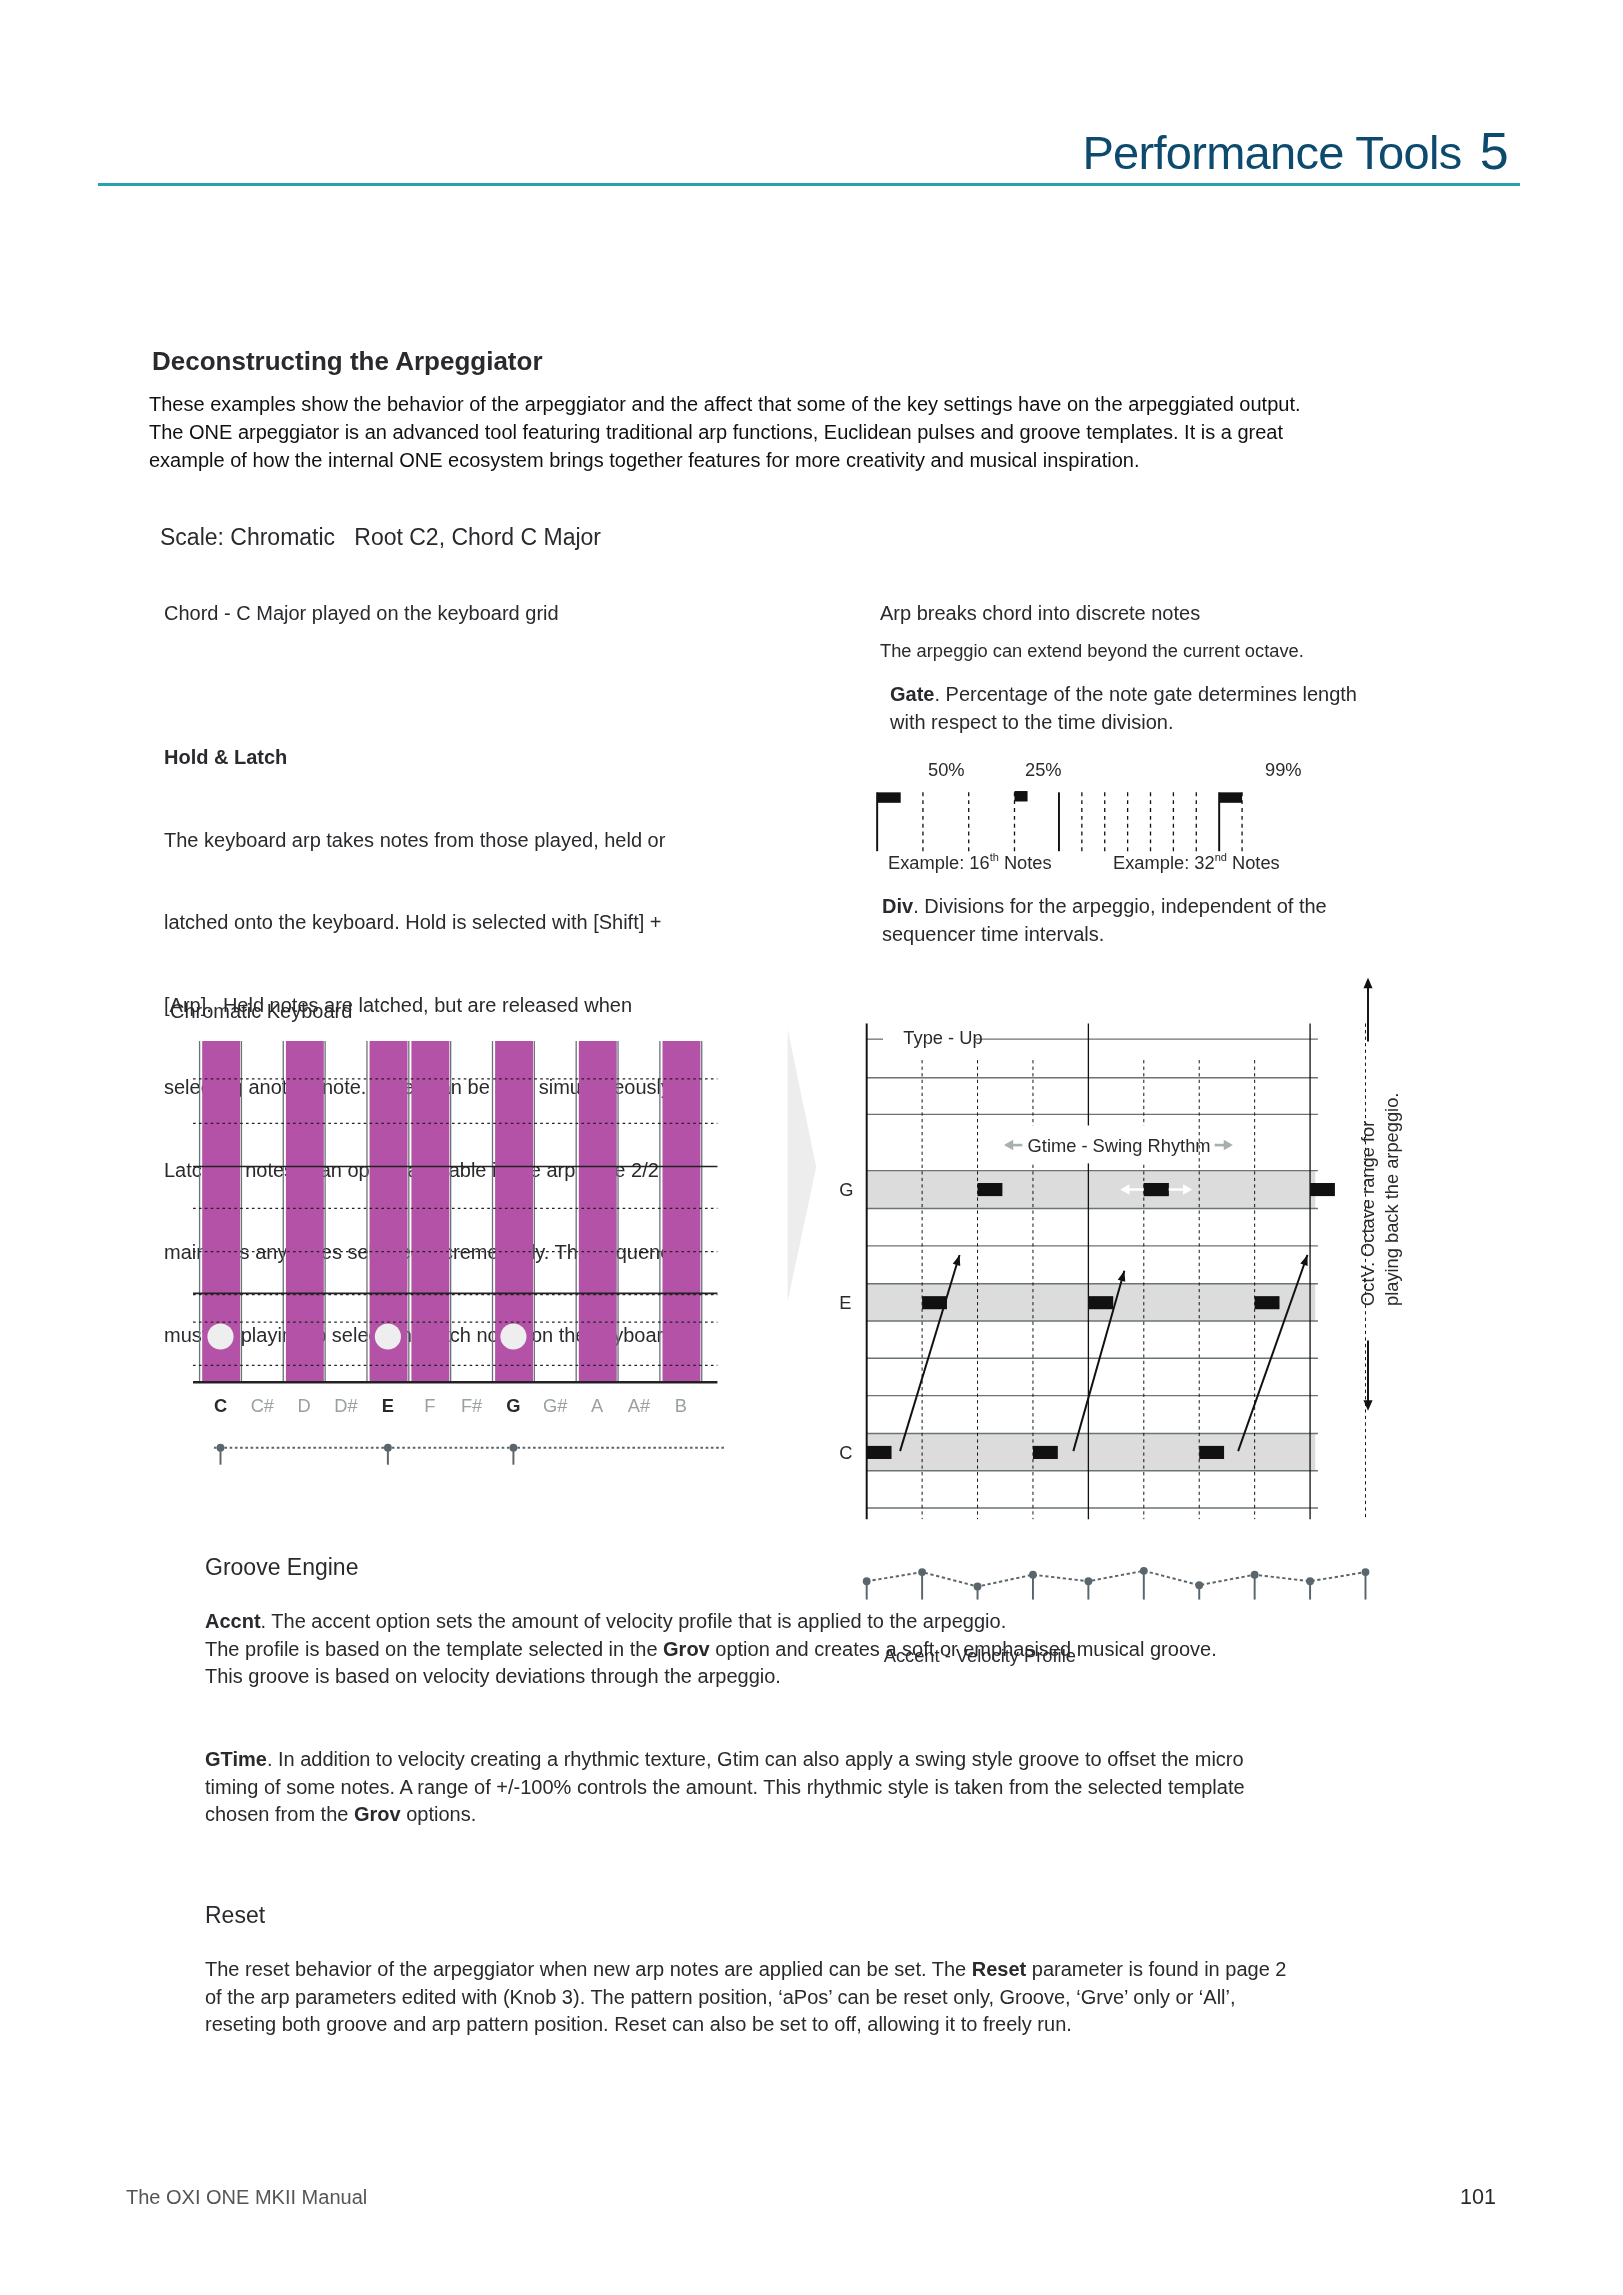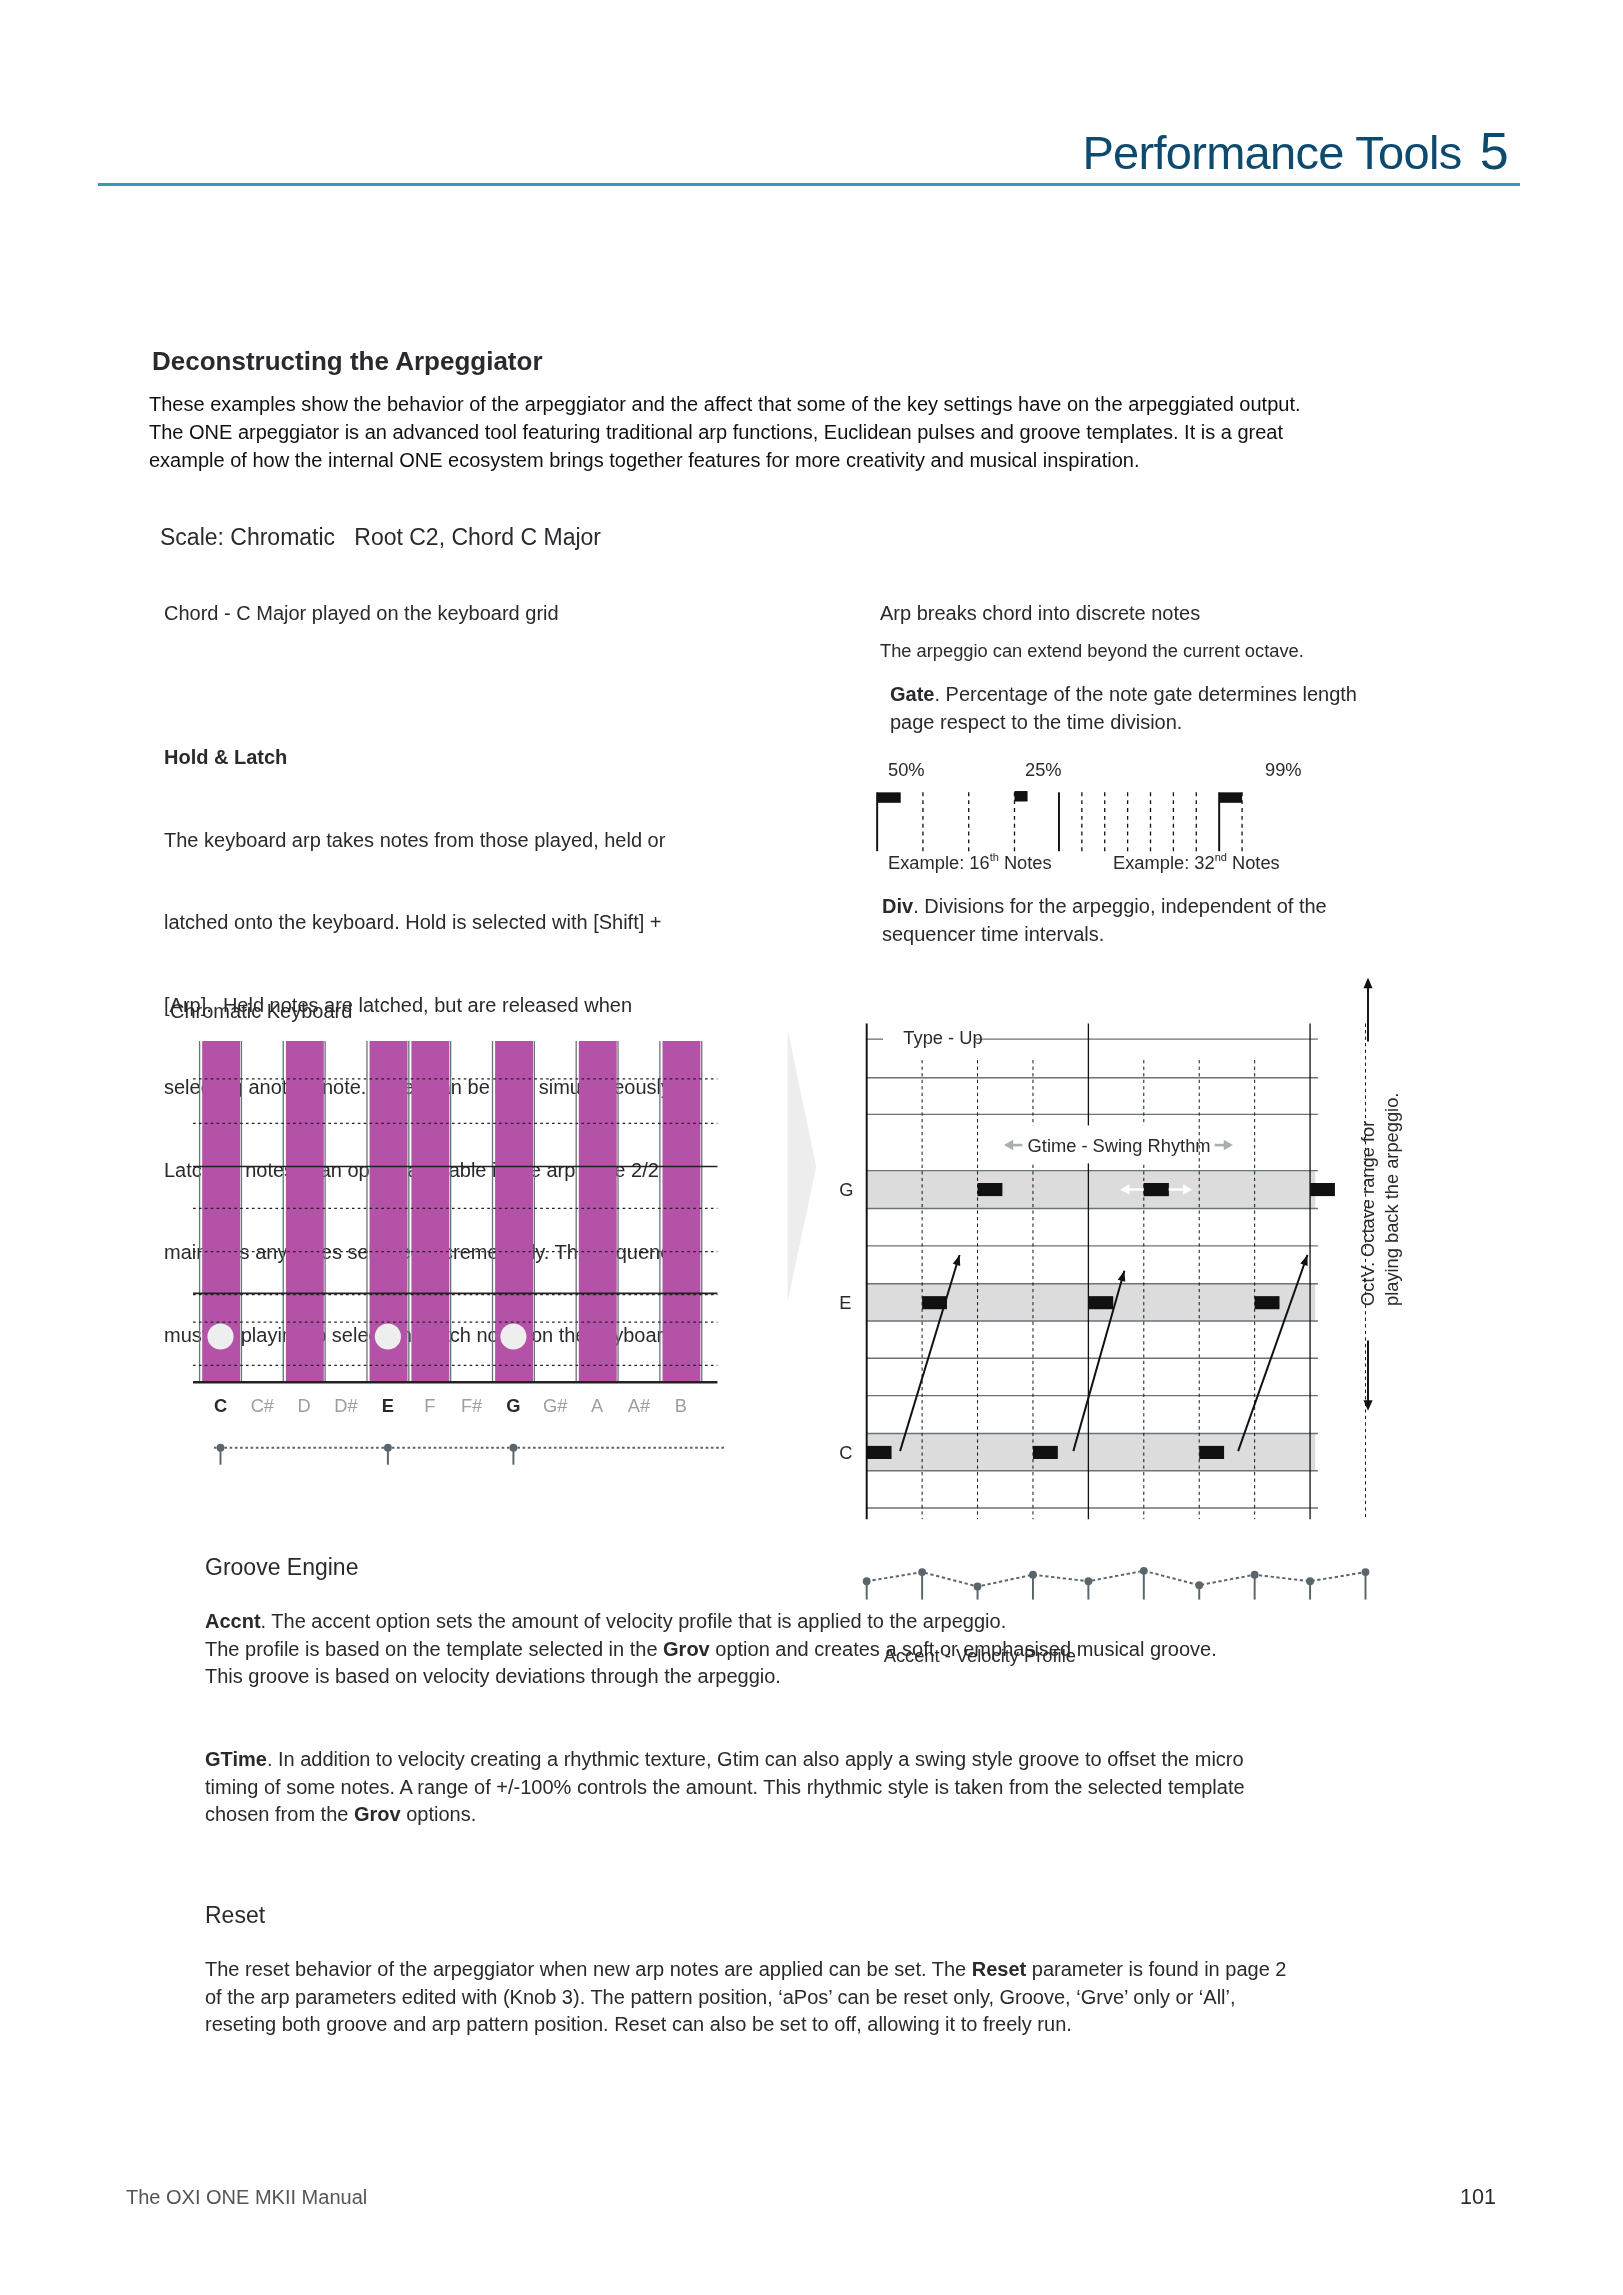--- a/index.html
+++ b/index.html
@@ -45,24 +45,24 @@
   <div data-name="hold-line">Latching notes is an option available in the arp page 2/2 and</div>
   <div data-name="hold-line">maintains any notes selected incrementally. The sequencer</div>
   <div data-name="hold-line">must be playing to select and latch notes on the keyboard.</div>
 </div>
 <div class="abs txt" style="left:170px;top:998px;" data-name="keyboard-title">Chromatic Keyboard</div>
 
 <div class="abs txt" style="left:880px;top:600px;" data-name="arp-caption">Arp breaks chord into discrete notes</div>
 <div class="abs small" style="left:880px;top:640px;" data-name="arp-subcaption">The arpeggio can extend beyond the current octave.</div>
 <div class="abs txt" style="left:882px;top:681px;margin-left:8px;" data-name="gate-description">
   <div><b data-name="gate-term">Gate</b><span data-name="gate-text">. Percentage of the note gate determines length</span></div>
-  <div data-name="gate-text">page respect to the time division.</div>
-</div>
-
-<div class="abs small" style="left:888px;top:759px;text-align:right;" data-name="gate-label-50">50%</div>
+  <div data-name="gate-text">with respect to the time division.</div>
+</div>
+
+<div class="abs small" style="left:928px;top:759px;text-align:right;" data-name="gate-label-50">50%</div>
 <div class="abs small" style="left:1025px;top:759px;" data-name="gate-label-25">25%</div>
 <div class="abs small" style="left:1265px;top:759px;" data-name="gate-label-99">99%</div>
 <svg class="abs" style="left:851px;top:779px;" width="497" height="79" data-name="gate-diagram" viewBox="0 0 760 120">
   <g id="gate-g">
       <line x1="40" y1="20" x2="40" y2="110" stroke="#111" stroke-width="3" data-name="gate-step-line"></line>
       <line x1="110" y1="20" x2="110" y2="110" stroke="#111" stroke-width="2" stroke-dasharray="6,6" data-name="gate-division-line"></line>
       <line x1="180" y1="20" x2="180" y2="110" stroke="#111" stroke-width="2" stroke-dasharray="6,6" data-name="gate-division-line"></line>
       <line x1="250" y1="20" x2="250" y2="110" stroke="#111" stroke-width="2" stroke-dasharray="6,6" data-name="gate-division-line"></line>
       <line x1="318" y1="20" x2="318" y2="110" stroke="#111" stroke-width="3" data-name="gate-step-line"></line>
       <line x1="353" y1="20" x2="353" y2="110" stroke="#111" stroke-width="2" stroke-dasharray="6,6" data-name="gate-division-line"></line>

